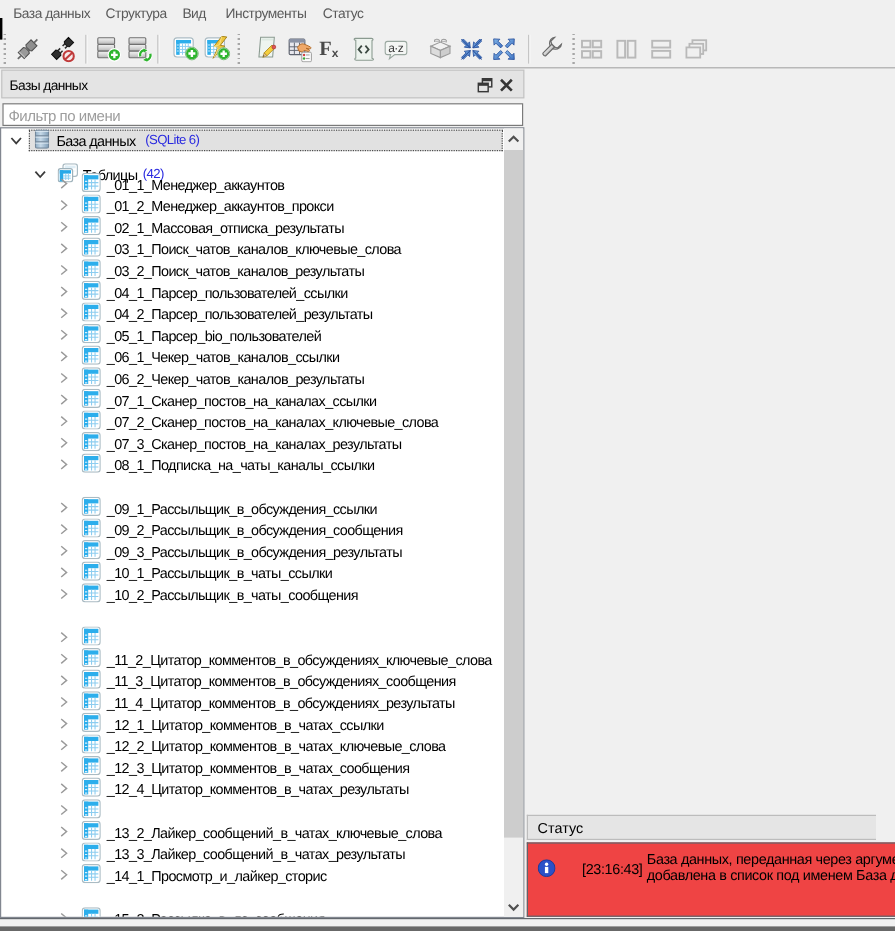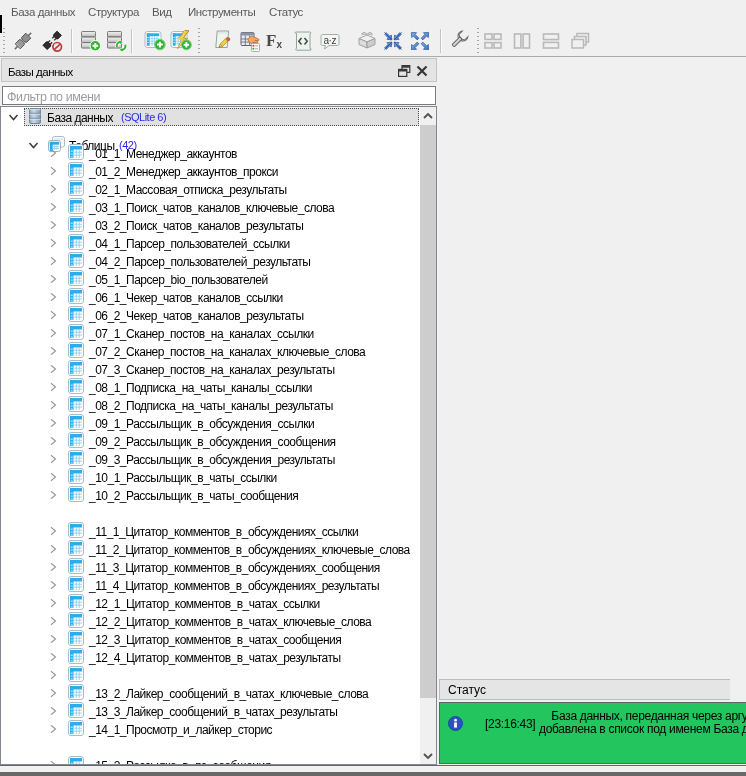--- a/index.html
+++ b/index.html
@@ -35,22 +35,22 @@
 #selrow { position:absolute; left:23px; top:0px; width:396px; height:18px;
   background:#e1e1e1; outline:1px dotted #4c4c4c; outline-offset:-1px; }
 
 #sbar { position:absolute; left:420px; top:107px; width:16px; height:657px; background:#f0f0f0; }
 #sbar .thumb { position:absolute; left:0; top:18px; width:16px; height:573px; background:#cdcdcd; }
 #sbar svg { position:absolute; left:3px; }
 
 #stitle { position:absolute; left:439px; top:679px; width:291px; height:21px;
   background:#e5e5e5; border:1px solid #bcbcbc; border-right:none; }
 #stitle .t { position:absolute; left:8px; top:3px; font-size:12px; color:#000; }
-#sbox { position:absolute; left:439px; top:702px; width:307px; height:62px; background:#22c55e;
-  border:1px solid #5f646b; border-right:none; overflow:hidden;text-align:right; }
+#sbox { position:absolute; left:439px; top:702px; width:307px; height:62px; background:#ef4444;
+  border:1px solid #5f646b; border-right:none; overflow:hidden; }
 #sbox .time { position:absolute; left:45px; top:14px; font-size:12px; letter-spacing:-0.3px; color:#000; }
 #sbox .msg { position:absolute; left:99px; top:7px; font-size:12px; letter-spacing:-0.3px; color:#000; line-height:13px; white-space:nowrap; }
 #sbox svg { position:absolute; left:8px; top:13px; }
 
 #bstrip1 { position:absolute; left:0; top:765px; width:746px; height:8px; background:#f1f1f1; border-top:1px solid #63686e; }
 #bstrip2 { position:absolute; left:0; top:772px; width:746px; height:4px; background:#686868; }
 </style>
 </head>
 <body>
 <div id="root">
@@ -495,34 +495,20 @@
         <svg class="icon" style="left:67px" width="16" height="16" viewBox="0 0 16 16">
   <rect x="0.5" y="0.5" width="15" height="15" rx="2.5" fill="#fff" stroke="#aabbc3"></rect>
   <rect x="2" y="2" width="12" height="12" fill="#fff"></rect>
   <rect x="2" y="2" width="12" height="3.5" fill="#2caeec"></rect>
   <rect x="2" y="2" width="3.5" height="12" fill="#2caeec"></rect>
   <path d="M5.5 8.2 H14 M5.5 11.1 H14 M8.3 5.5 V14 M11.2 5.5 V14" stroke="#8ccdf0" stroke-width="0.9" fill="none"></path>
   <path d="M2.8 7.2 H4.7 M2.8 10.1 H4.7 M2.8 13 H4.7" stroke="#d9f0fb" stroke-width="1" fill="none"></path>
 </svg>
         <span class="lbl" style="left:88px">_08_1_Подписка_на_чаты_каналы_ссылки</span>
       </div>
-      <div class="row" style="top:289px">
-        <svg class="chev" style="left:48px" width="8" height="10" viewBox="0 0 8 10">
-          <path d="M2 1.2 L6.5 5 L2 8.8" fill="none" stroke="#9a9a9a" stroke-width="1.2"></path>
-        </svg>
-        <svg class="icon" style="left:67px" width="16" height="16" viewBox="0 0 16 16">
-  <rect x="0.5" y="0.5" width="15" height="15" rx="2.5" fill="#fff" stroke="#aabbc3"></rect>
-  <rect x="2" y="2" width="12" height="12" fill="#fff"></rect>
-  <rect x="2" y="2" width="12" height="3.5" fill="#2caeec"></rect>
-  <rect x="2" y="2" width="3.5" height="12" fill="#2caeec"></rect>
-  <path d="M5.5 8.2 H14 M5.5 11.1 H14 M8.3 5.5 V14 M11.2 5.5 V14" stroke="#8ccdf0" stroke-width="0.9" fill="none"></path>
-  <path d="M2.8 7.2 H4.7 M2.8 10.1 H4.7 M2.8 13 H4.7" stroke="#d9f0fb" stroke-width="1" fill="none"></path>
-</svg>
-        <span class="lbl" style="left:88px">_08_2_Подписка_на_чаты_каналы_результаты</span>
-      </div>
       <div class="row" style="top:307px">
         <svg class="chev" style="left:48px" width="8" height="10" viewBox="0 0 8 10">
           <path d="M2 1.2 L6.5 5 L2 8.8" fill="none" stroke="#9a9a9a" stroke-width="1.2"></path>
         </svg>
         <svg class="icon" style="left:67px" width="16" height="16" viewBox="0 0 16 16">
   <rect x="0.5" y="0.5" width="15" height="15" rx="2.5" fill="#fff" stroke="#aabbc3"></rect>
   <rect x="2" y="2" width="12" height="12" fill="#fff"></rect>
   <rect x="2" y="2" width="12" height="3.5" fill="#2caeec"></rect>
   <rect x="2" y="2" width="3.5" height="12" fill="#2caeec"></rect>
   <path d="M5.5 8.2 H14 M5.5 11.1 H14 M8.3 5.5 V14 M11.2 5.5 V14" stroke="#8ccdf0" stroke-width="0.9" fill="none"></path>
@@ -591,21 +577,20 @@
           <path d="M2 1.2 L6.5 5 L2 8.8" fill="none" stroke="#9a9a9a" stroke-width="1.2"></path>
         </svg>
         <svg class="icon" style="left:67px" width="16" height="16" viewBox="0 0 16 16">
   <rect x="0.5" y="0.5" width="15" height="15" rx="2.5" fill="#fff" stroke="#aabbc3"></rect>
   <rect x="2" y="2" width="12" height="12" fill="#fff"></rect>
   <rect x="2" y="2" width="12" height="3.5" fill="#2caeec"></rect>
   <rect x="2" y="2" width="3.5" height="12" fill="#2caeec"></rect>
   <path d="M5.5 8.2 H14 M5.5 11.1 H14 M8.3 5.5 V14 M11.2 5.5 V14" stroke="#8ccdf0" stroke-width="0.9" fill="none"></path>
   <path d="M2.8 7.2 H4.7 M2.8 10.1 H4.7 M2.8 13 H4.7" stroke="#d9f0fb" stroke-width="1" fill="none"></path>
 </svg>
-        <span class="lbl" style="left:88px">_11_1_Цитатор_комментов_в_обсуждениях_ссылки</span>
       </div>
       <div class="row" style="top:433px">
         <svg class="chev" style="left:48px" width="8" height="10" viewBox="0 0 8 10">
           <path d="M2 1.2 L6.5 5 L2 8.8" fill="none" stroke="#9a9a9a" stroke-width="1.2"></path>
         </svg>
         <svg class="icon" style="left:67px" width="16" height="16" viewBox="0 0 16 16">
   <rect x="0.5" y="0.5" width="15" height="15" rx="2.5" fill="#fff" stroke="#aabbc3"></rect>
   <rect x="2" y="2" width="12" height="12" fill="#fff"></rect>
   <rect x="2" y="2" width="12" height="3.5" fill="#2caeec"></rect>
   <rect x="2" y="2" width="3.5" height="12" fill="#2caeec"></rect>

